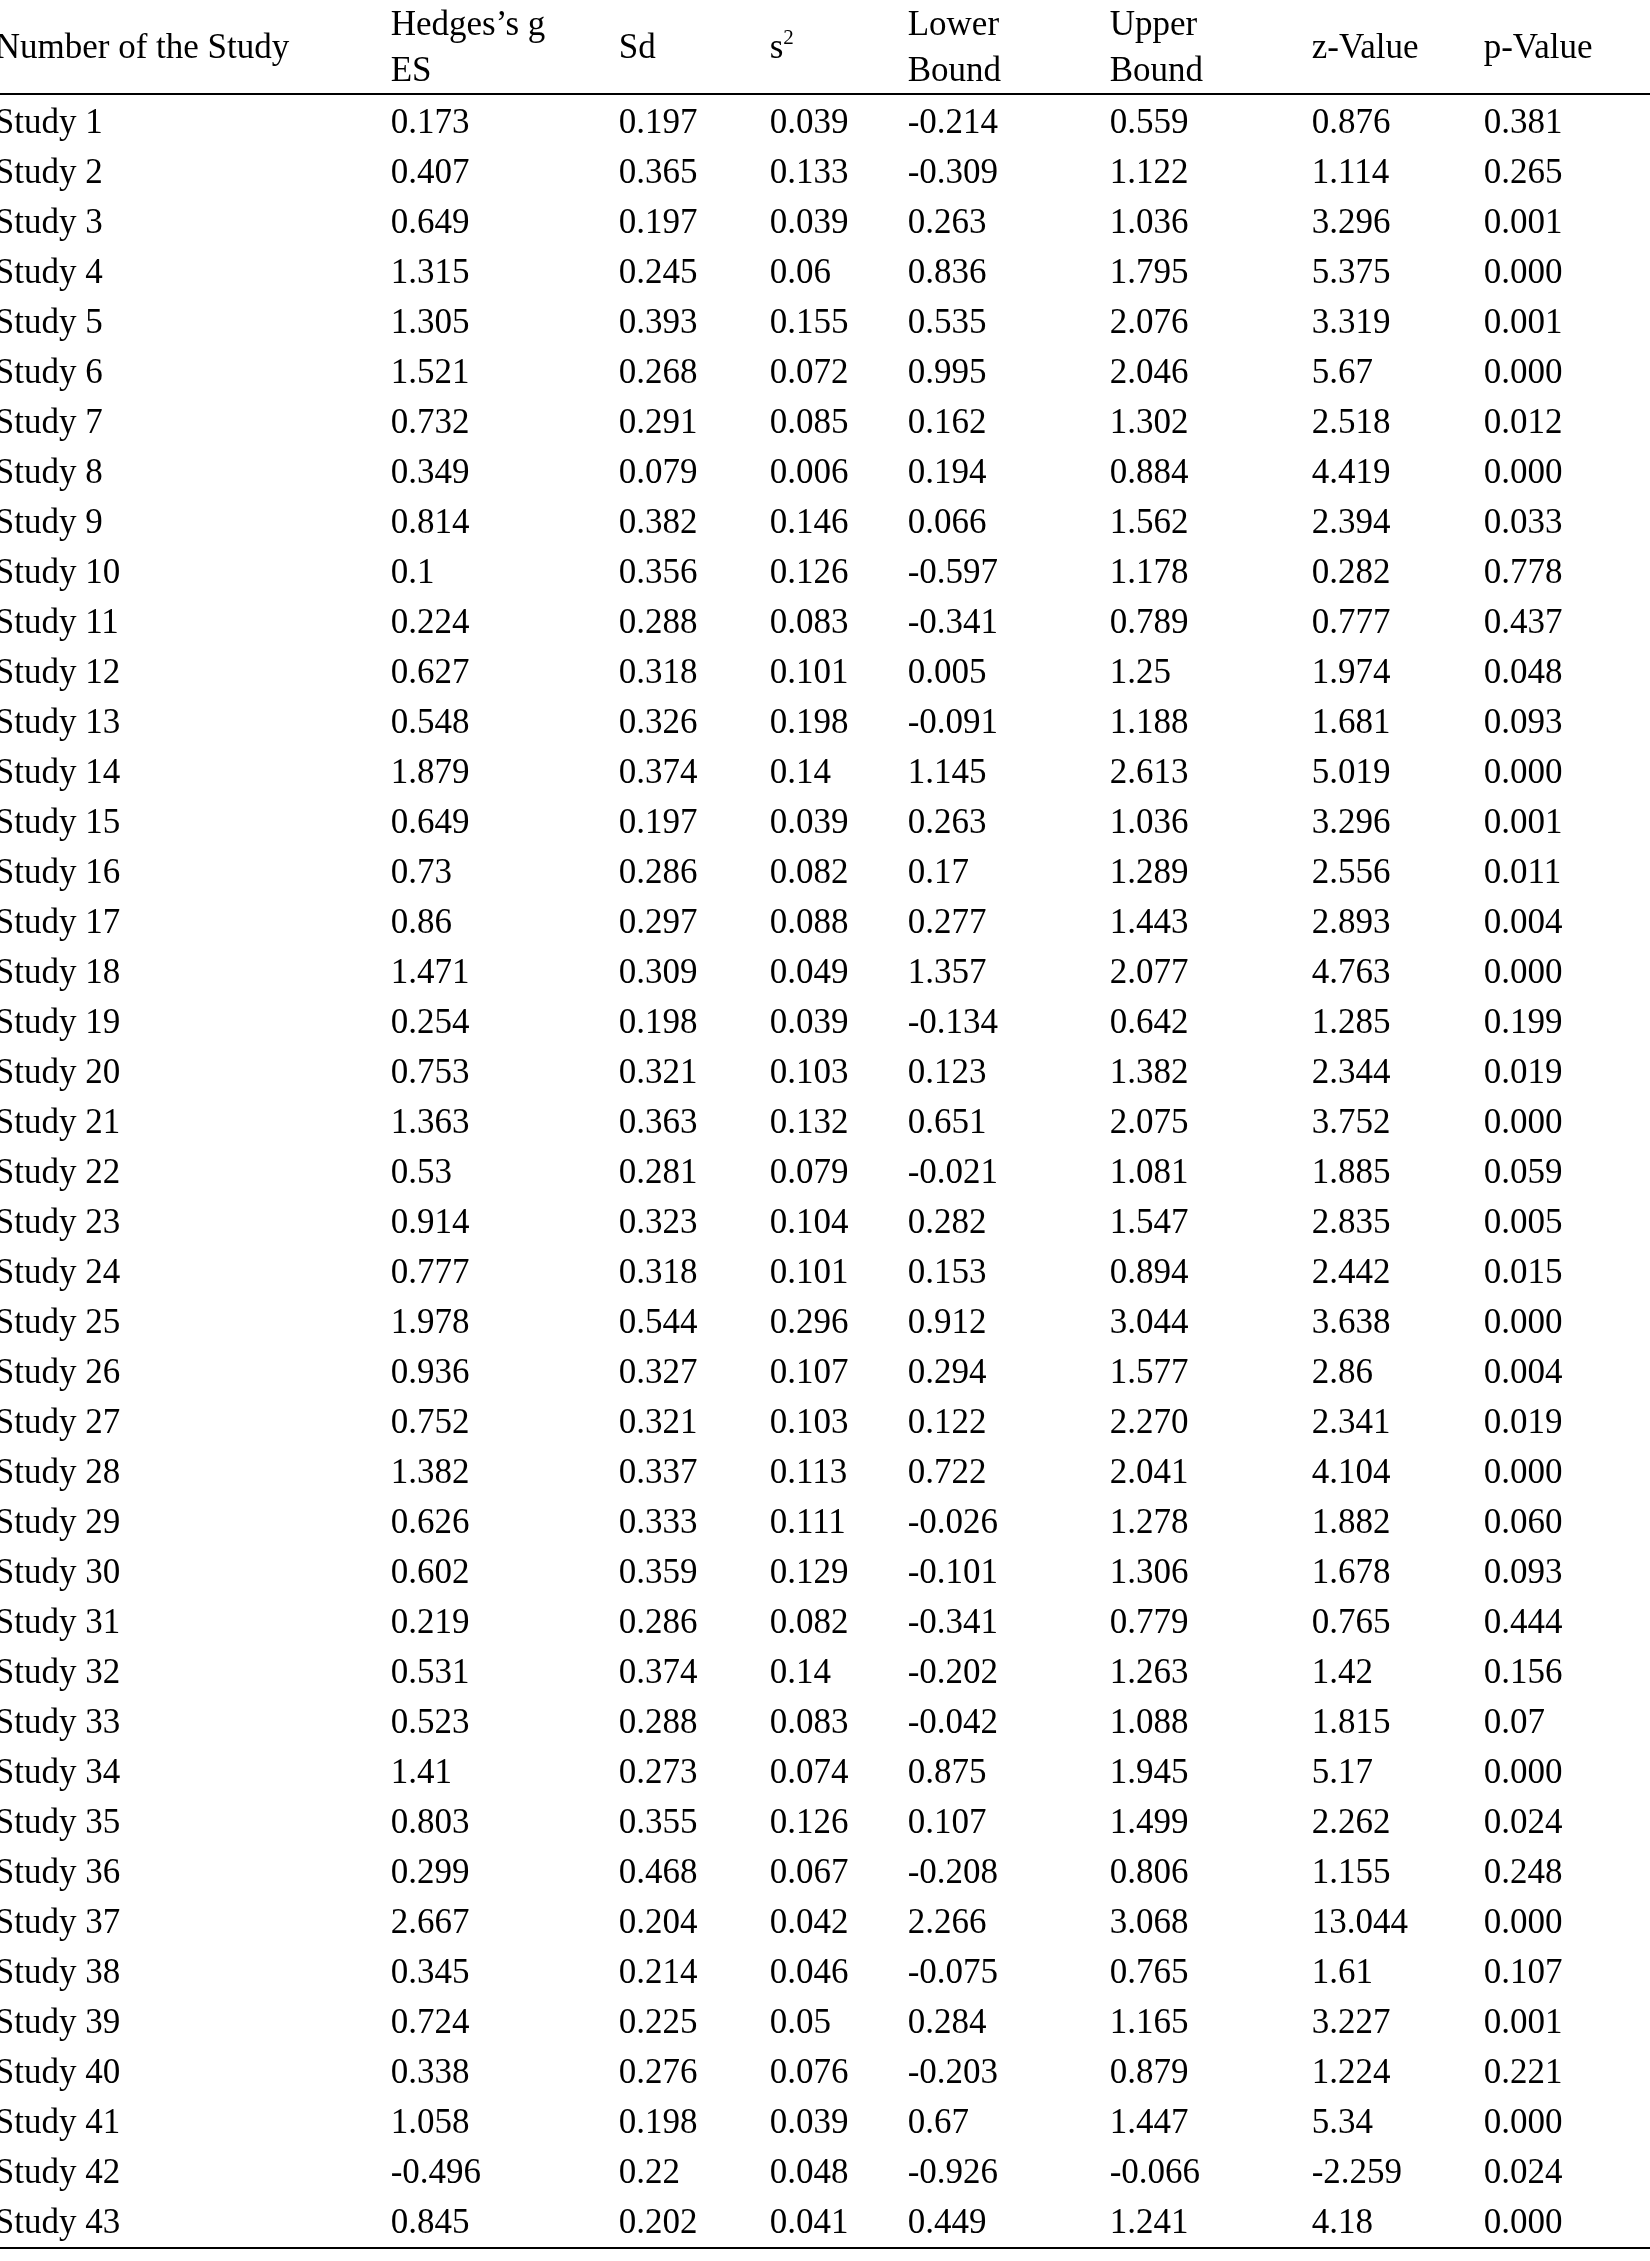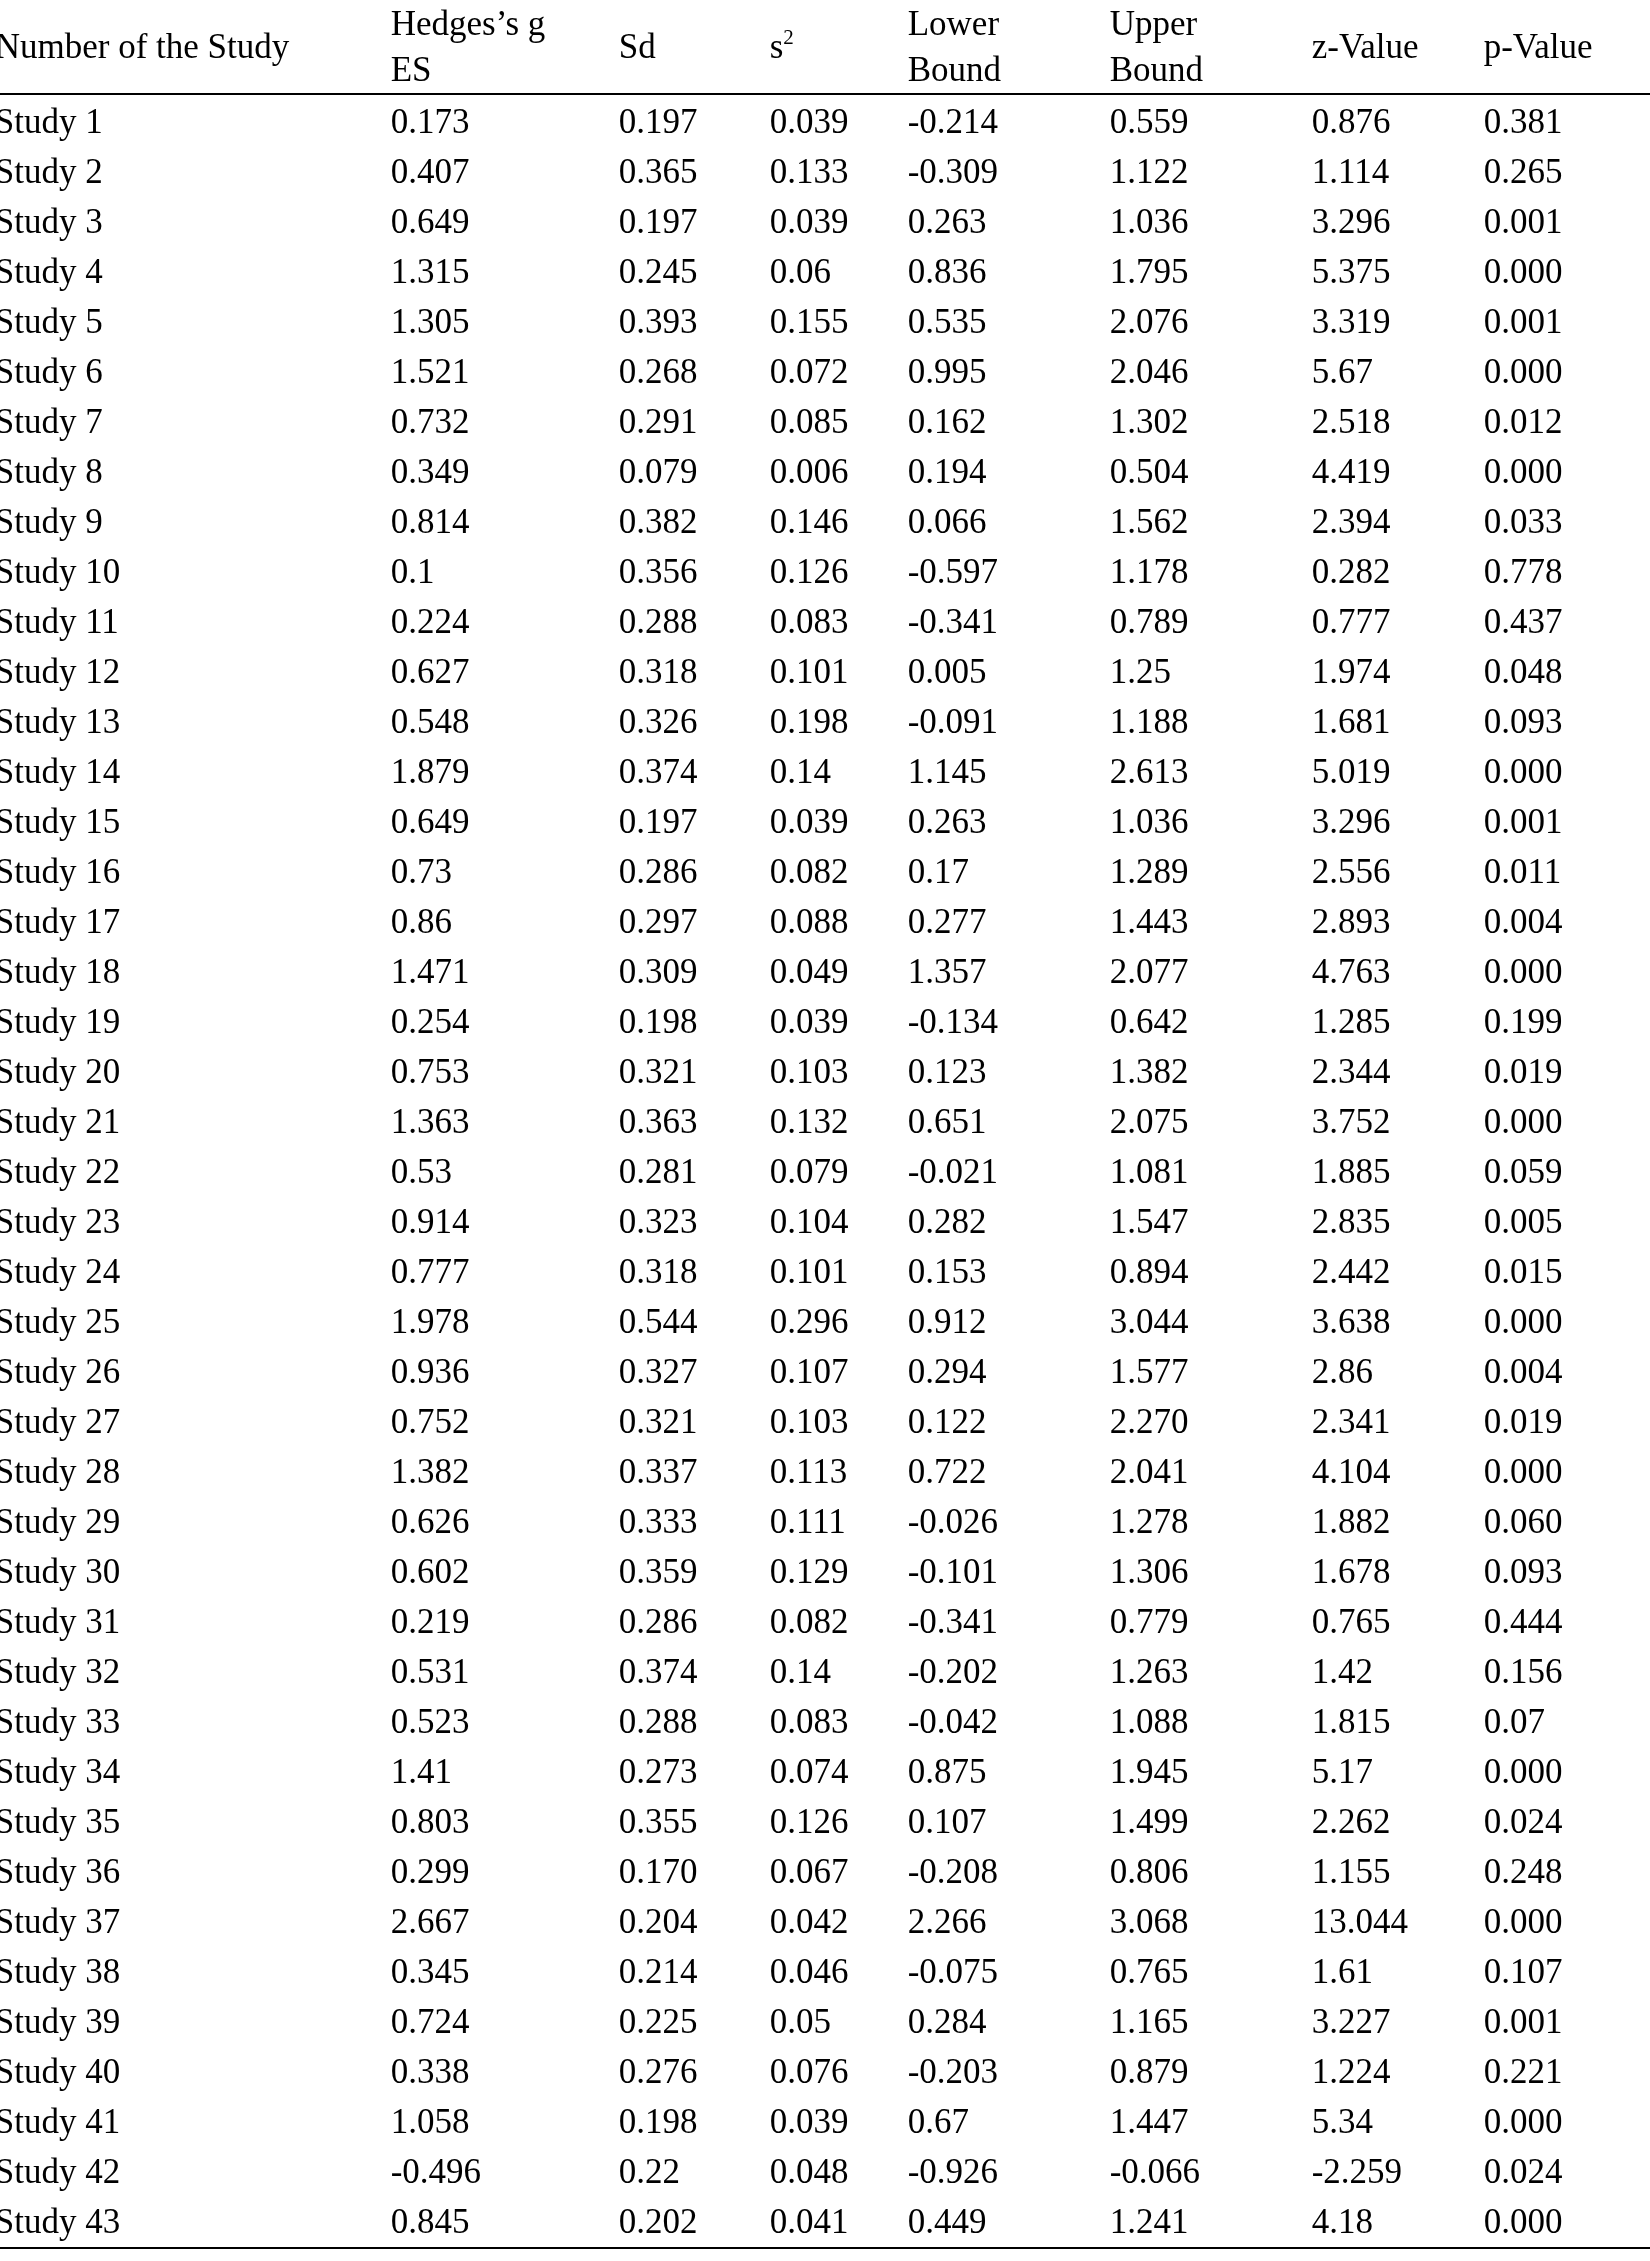--- a/index.html
+++ b/index.html
@@ -155,21 +155,21 @@
           <td>1.302</td>
           <td>2.518</td>
           <td>0.012</td>
         </tr>
         <tr>
           <td>Study 8</td>
           <td>0.349</td>
           <td>0.079</td>
           <td>0.006</td>
           <td>0.194</td>
-          <td>0.504</td>
+          <td>0.884</td>
           <td>4.419</td>
           <td>0.000</td>
         </tr>
         <tr>
           <td>Study 9</td>
           <td>0.814</td>
           <td>0.382</td>
           <td>0.146</td>
           <td>0.066</td>
           <td>1.562</td>
@@ -432,21 +432,21 @@
           <td>0.355</td>
           <td>0.126</td>
           <td>0.107</td>
           <td>1.499</td>
           <td>2.262</td>
           <td>0.024</td>
         </tr>
         <tr>
           <td>Study 36</td>
           <td>0.299</td>
-          <td>0.170</td>
+          <td>0.468</td>
           <td>0.067</td>
           <td>-0.208</td>
           <td>0.806</td>
           <td>1.155</td>
           <td>0.248</td>
         </tr>
         <tr>
           <td>Study 37</td>
           <td>2.667</td>
           <td>0.204</td>

